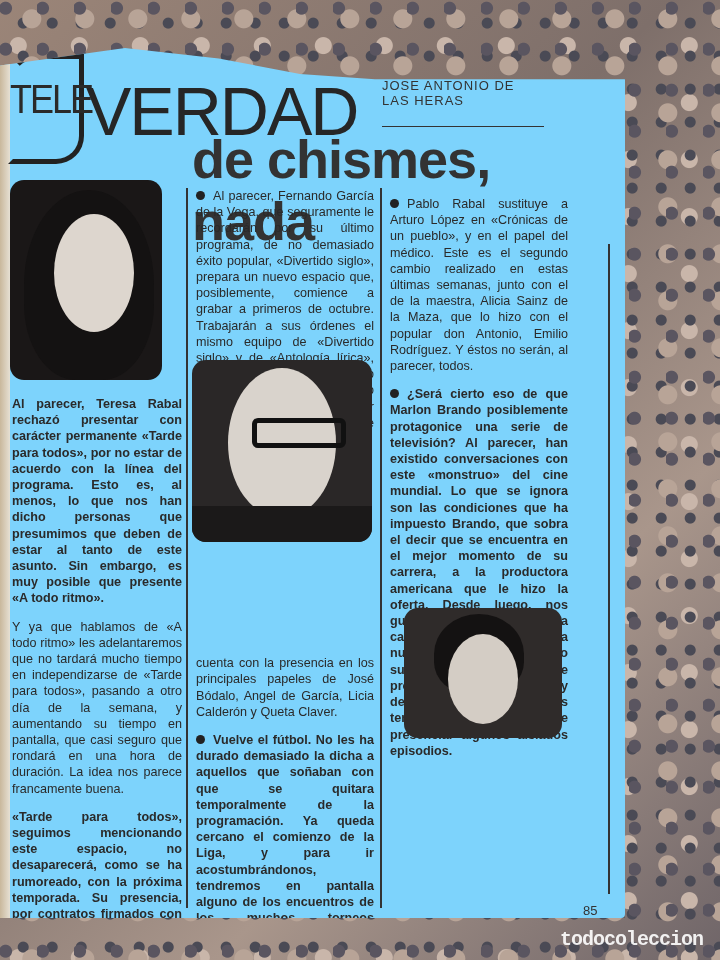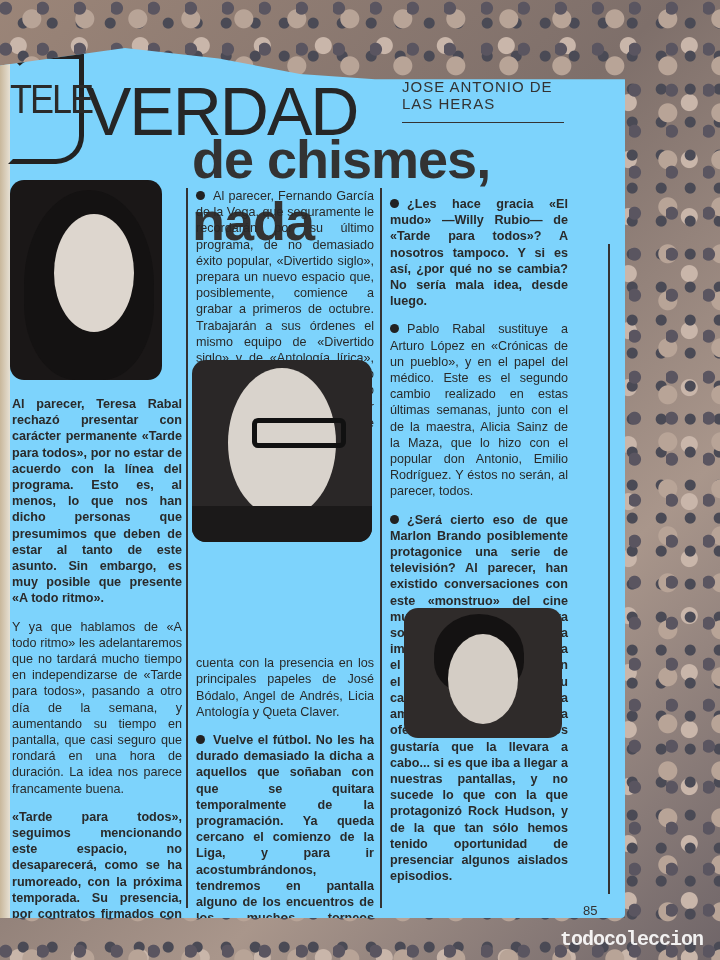--- a/index.html
+++ b/index.html
@@ -18,22 +18,22 @@
     .page {
       position: absolute; left: 0; top: 48px; width: 625px; height: 870px;
       background: #7dd3fc;
       border-radius: 0 0 4px 0;
       box-shadow: 2px 3px 6px rgba(0,0,0,0.35);
       clip-path: polygon(0 2%, 20% 0, 35% 1.2%, 48% 3%, 60% 3.6%, 85% 3.6%, 100% 3.6%, 100% 100%, 0 100%);
     }
     .spine { position: absolute; left: 0; top: 0; width: 10px; height: 100%;
       background: linear-gradient(90deg, #c9b89c, #e6e0d3); }
     .byline {
-      position: absolute; left: 382px; top: 30px; font-size: 15px; letter-spacing: 1px;
-      color: #333; border-bottom: 1px solid #333; padding-bottom: 10px; width: 162px; margin-left: 20px;
+      position: absolute; left: 382px; top: 30px; font-size: 13px; letter-spacing: 1px;
+      color: #333; border-bottom: 1px solid #333; padding-bottom: 18px; width: 162px;
     }
     .logo-box {
       position: absolute; left: 8px; top: 6px; width: 66px; height: 100px;
       border: 5px solid #222; border-radius: 28px 0 28px 0;
       border-left-color: transparent; border-bottom-color: #222;
     }
     .logo-tele {
       position: absolute; left: 10px; top: 30px; font-size: 36px; color: #2a2a2a;
       letter-spacing: -2px; transform: scaleY(1.15);
     }
@@ -85,35 +85,34 @@
     <p>Y ya que hablamos de «A todo ritmo» les adelantaremos que no tardará mucho tiempo en independizarse de «Tarde para todos», pasando a otro día de la semana, y aumentando su tiempo en pantalla, que casi seguro que rondará en una hora de duración. La idea nos parece francamente buena.</p>
     <p class="bold">«Tarde para todos», seguimos mencionando este espacio, no desaparecerá, como se ha rumoreado, con la próxima temporada. Su presencia, por contratos firmados con personal del mismo, está asegurada por lo menos durante un año. Esperamos que mejore, que es lo que verdaderamente necesita. Confiemos que la presencia de Oscar Banegas, que es un buen profesional, al cargo del espacio, no tarde en dar frutos, que confiamos que se harán notables.</p>
 
   </div>
 
   <div class="rule" style="left:186px; top:140px; height:720px;"></div>
 
   <div class="col" style="left:196px; top:140px; width:178px;">
     <p><span class="bullet"></span><span>Al parecer, Fernando García de la Vega, que seguramente le recordarán por su último programa, de no demasiado éxito popular, «Divertido siglo», prepara un nuevo espacio que, posiblemente, comience a grabar a primeros de octubre. Trabajarán a sus órdenes el mismo equipo de «Divertido siglo» y de «Antología lírica», anterior al primero. Fernando acaba de grabar para «Estudio 1» un programa que lleva por título el de «Los extremeños se tocan», que</span></p>
     <div style="height:196px;"></div>
-    <p>cuenta con la presencia en los principales papeles de José Bódalo, Angel de Andrés, Licia Antología y Queta Claver.</p>
+    <p>cuenta con la presencia en los principales papeles de José Bódalo, Angel de García, Licia Calderón y Queta Claver.</p>
     <p class="bold"><span class="bullet"></span><span>Vuelve el fútbol. No les ha durado demasiado la dicha a aquellos que soñaban con que se quitara temporalmente de la programación. Ya queda cercano el comienzo de la Liga, y para ir acostumbrándonos, tendremos en pantalla alguno de los encuentros de los muchos torneos veraniegos que se celebran en nuestra siempre bien poblada de afición futbolística geografía. El primero de los contactos, y a una hora de las no habituales, es el mantenido con la final del Trofeo de la Línea desde el Estadio José Antonio, de la Línea de la Concepción.</span></p>
 
   </div>
 
   <div class="photo" style="left:192px; top:312px; width:180px; height:182px; background:#2a2727;">
     <div class="face" style="left:36px; top:8px; width:108px; height:150px; background:#d9d3cc;"></div>
     <div style="position:absolute; left:60px; top:58px; width:94px; height:30px; border:5px solid #111; border-radius:6px; box-sizing:border-box;"></div>
     <div style="position:absolute; left:0; top:146px; width:180px; height:40px; background:#1b1919;"></div>
   </div>
 
   <div class="rule" style="left:380px; top:140px; height:720px;"></div>
 
   <div class="col" style="left:390px; top:148px; width:178px;">
-    <p class="bold"><span class="bullet"></span><span>¿Les hace gracia «El mudo» —Willy Rubio— de «Tarde para todos»? A nosotros tampoco. Y si es así, ¿por qué no se cambia? No sería mala idea, desde luego.</span></p>
     <p><span class="bullet"></span><span>Pablo Rabal sustituye a Arturo López en «Crónicas de un pueblo», y en el papel del médico. Este es el segundo cambio realizado en estas últimas semanas, junto con el de la maestra, Alicia Sainz de la Maza, que lo hizo con el popular don Antonio, Emilio Rodríguez. Y éstos no serán, al parecer, todos.</span></p>
     <p class="bold"><span class="bullet"></span><span>¿Será cierto eso de que Marlon Brando posiblemente protagonice una serie de televisión? Al parecer, han existido conversaciones con este «monstruo» del cine mundial. Lo que se ignora son las condiciones que ha impuesto Brando, que sobra el decir que se encuentra en el mejor momento de su carrera, a la productora americana que le hizo la oferta. Desde luego, nos gustaría que la llevara a cabo... si es que iba a llegar a nuestras pantallas, y no sucede lo que con la que protagonizó Rock Hudson, y de la que tan sólo hemos tenido oportunidad de presenciar algunos aislados episodios.</span></p>
 
   </div>
 
   <div class="photo" style="left:404px; top:560px; width:158px; height:130px; background:#2f2b2a;">
     <div class="hair" style="left:30px; top:6px; width:90px; height:80px;"></div>
     <div class="face" style="left:44px; top:26px; width:70px; height:90px; background:#d4cdc5;"></div>
   </div>
 

